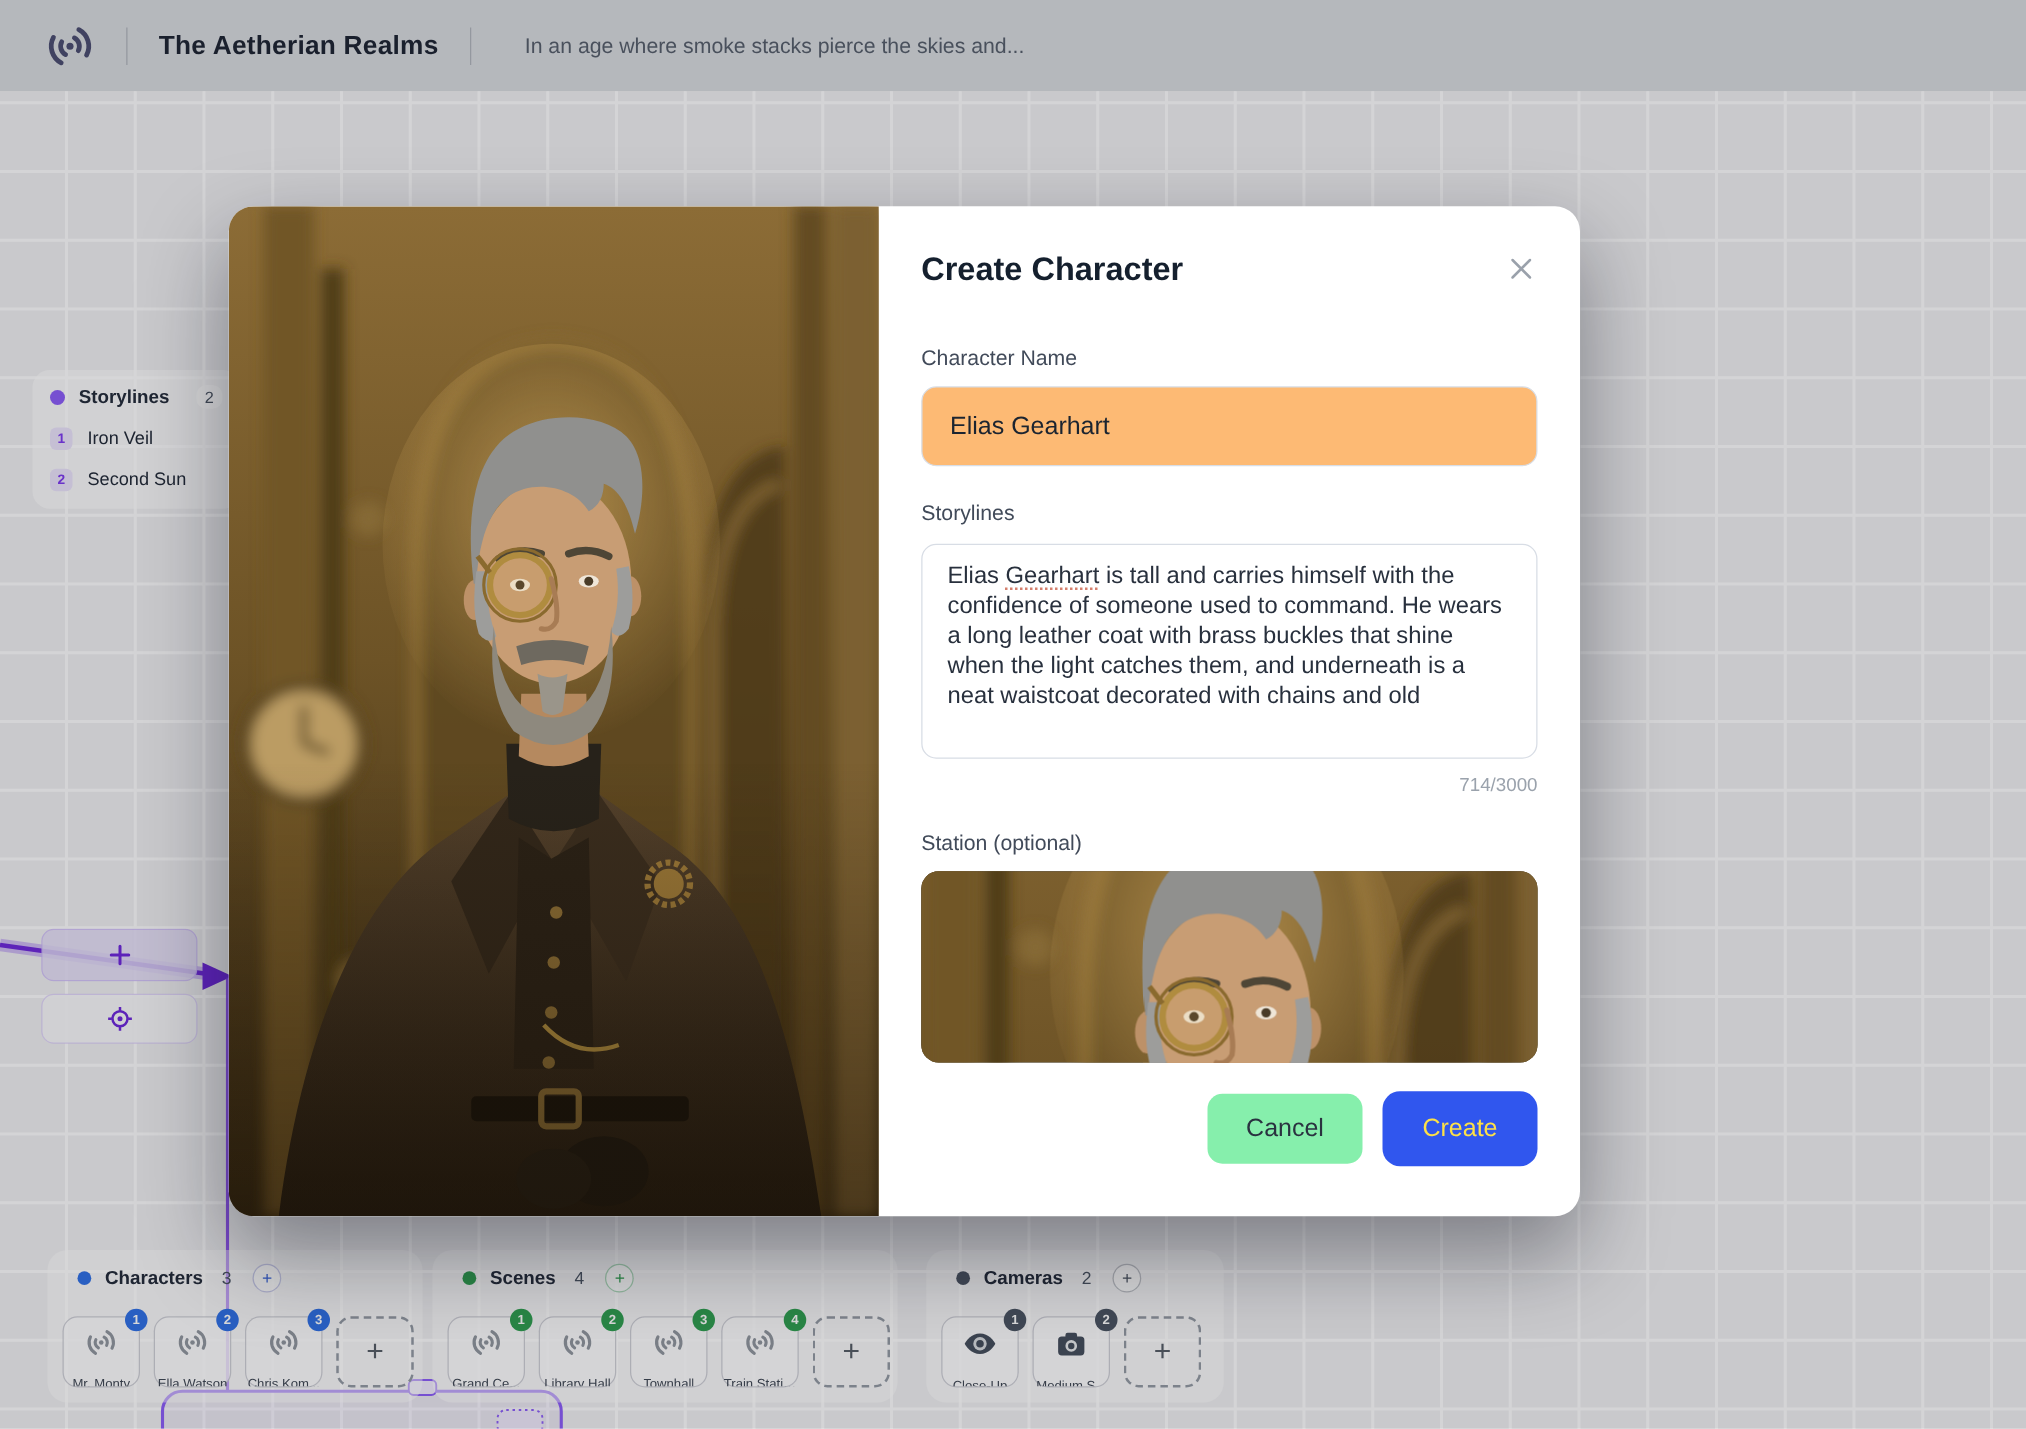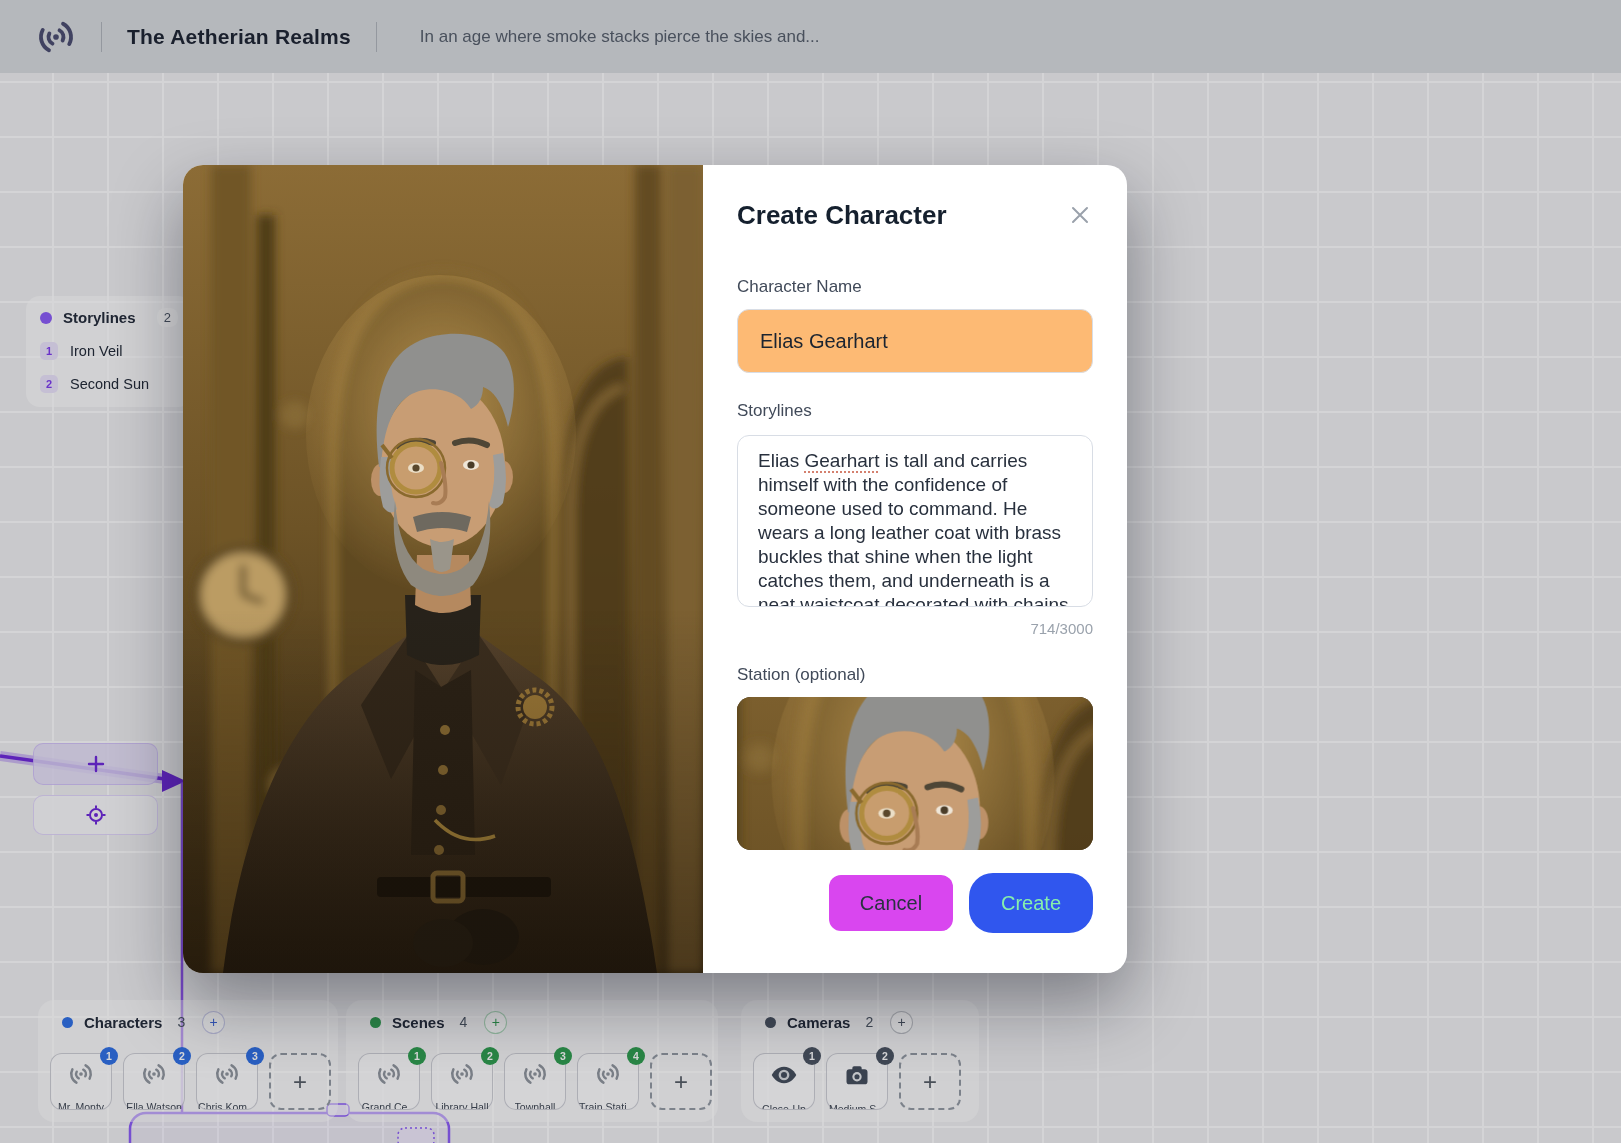--- a/index.html
+++ b/index.html
@@ -62,21 +62,21 @@
   .badge { position:absolute; top:-7px; right:-7px; width:18px; height:18px; border-radius:50%;
     color:#fff; font-size:10.5px; font-weight:700; display:flex; align-items:center; justify-content:center; }
   .addcard { width:62px; height:57px; border-radius:12px; border:2px dashed #9299a3;
     display:flex; align-items:center; justify-content:center; font-size:24px; font-weight:300;
     color:#555c66; cursor:pointer; background:transparent; }
 
   
   .dim { position:absolute; inset:0; background:rgba(12,14,20,.16); z-index:50; }
 
   
-  .modal { position:absolute; left:183px; top:165px; width:944px; height:808px; z-index:100;
+  .modal { position:absolute; left:183px; top:165px; width:1081px; height:808px; z-index:100;
     background:#ffffff; border-radius:20px; box-shadow:0 30px 70px rgba(10,12,25,.4);
     display:flex; overflow:hidden;justify-content:center; }
   .portrait { width:520px; height:808px; flex:0 0 auto; }
   .portrait svg { display:block; width:520px; height:808px; }
   .pane { flex:1; padding:32px 34px 0 34px; }
   .modal-hd { display:flex; align-items:flex-start; justify-content:space-between; }
   .modal-title { font-size:26px; font-weight:700; color:#15202e; line-height:36px; }
   .close-btn { width:26px; height:26px; margin-top:5px; border:none; background:transparent;
     cursor:pointer; display:flex; align-items:center; justify-content:center; }
   .flabel { display:block; font-size:17px; color:#414a59; }
@@ -89,22 +89,22 @@
   .desc-box { margin-top:14px; width:100%; height:172px; border:1.5px solid #d8dde5;
     border-radius:12px; padding:13px 20px; font-size:19px; line-height:24px; color:#28303d;
     overflow:hidden; cursor:text; background:#fff; }
   .misspell { text-decoration:underline dotted #d4806e 2px; text-underline-offset:4px; }
   .char-count { margin-top:13px; text-align:right; font-size:15px; color:#9aa2ac; }
   .avatar-box { margin-top:12px; width:100%; height:153px; border-radius:14px; overflow:hidden;
     background:#2c2414; cursor:pointer; }
   .avatar-box svg { display:block; width:100%; height:100%; }
   .actions { margin-top:23px; display:flex; justify-content:flex-end; align-items:center; gap:16px; }
   .btn { font-family:"Liberation Sans",sans-serif; font-size:20px; cursor:pointer; border:none; }
-  .btn.cancel { width:124px; height:56px; border-radius:12px; background:#d946ef; color:#2a3240; }
-  .btn.create { width:124px; height:60px; border-radius:24px; background:#3056ee; color:#86efac; }
+  .btn.cancel { width:124px; height:56px; border-radius:12px; background:#86efac; color:#2a3240; }
+  .btn.create { width:124px; height:60px; border-radius:14px; background:#3056ee; color:#fde047; }
 
   .icon-purple { color:#6d28d9; }
 </style>
 </head>
 <body>
 
 <svg width="0" height="0" style="position:absolute" aria-hidden="true">
   <defs>
     <symbol id="galaxy" viewBox="0 0 24 24">
       <g fill="none" stroke="currentColor" stroke-width="2.3" stroke-linecap="round" transform="rotate(28 12 12)">

